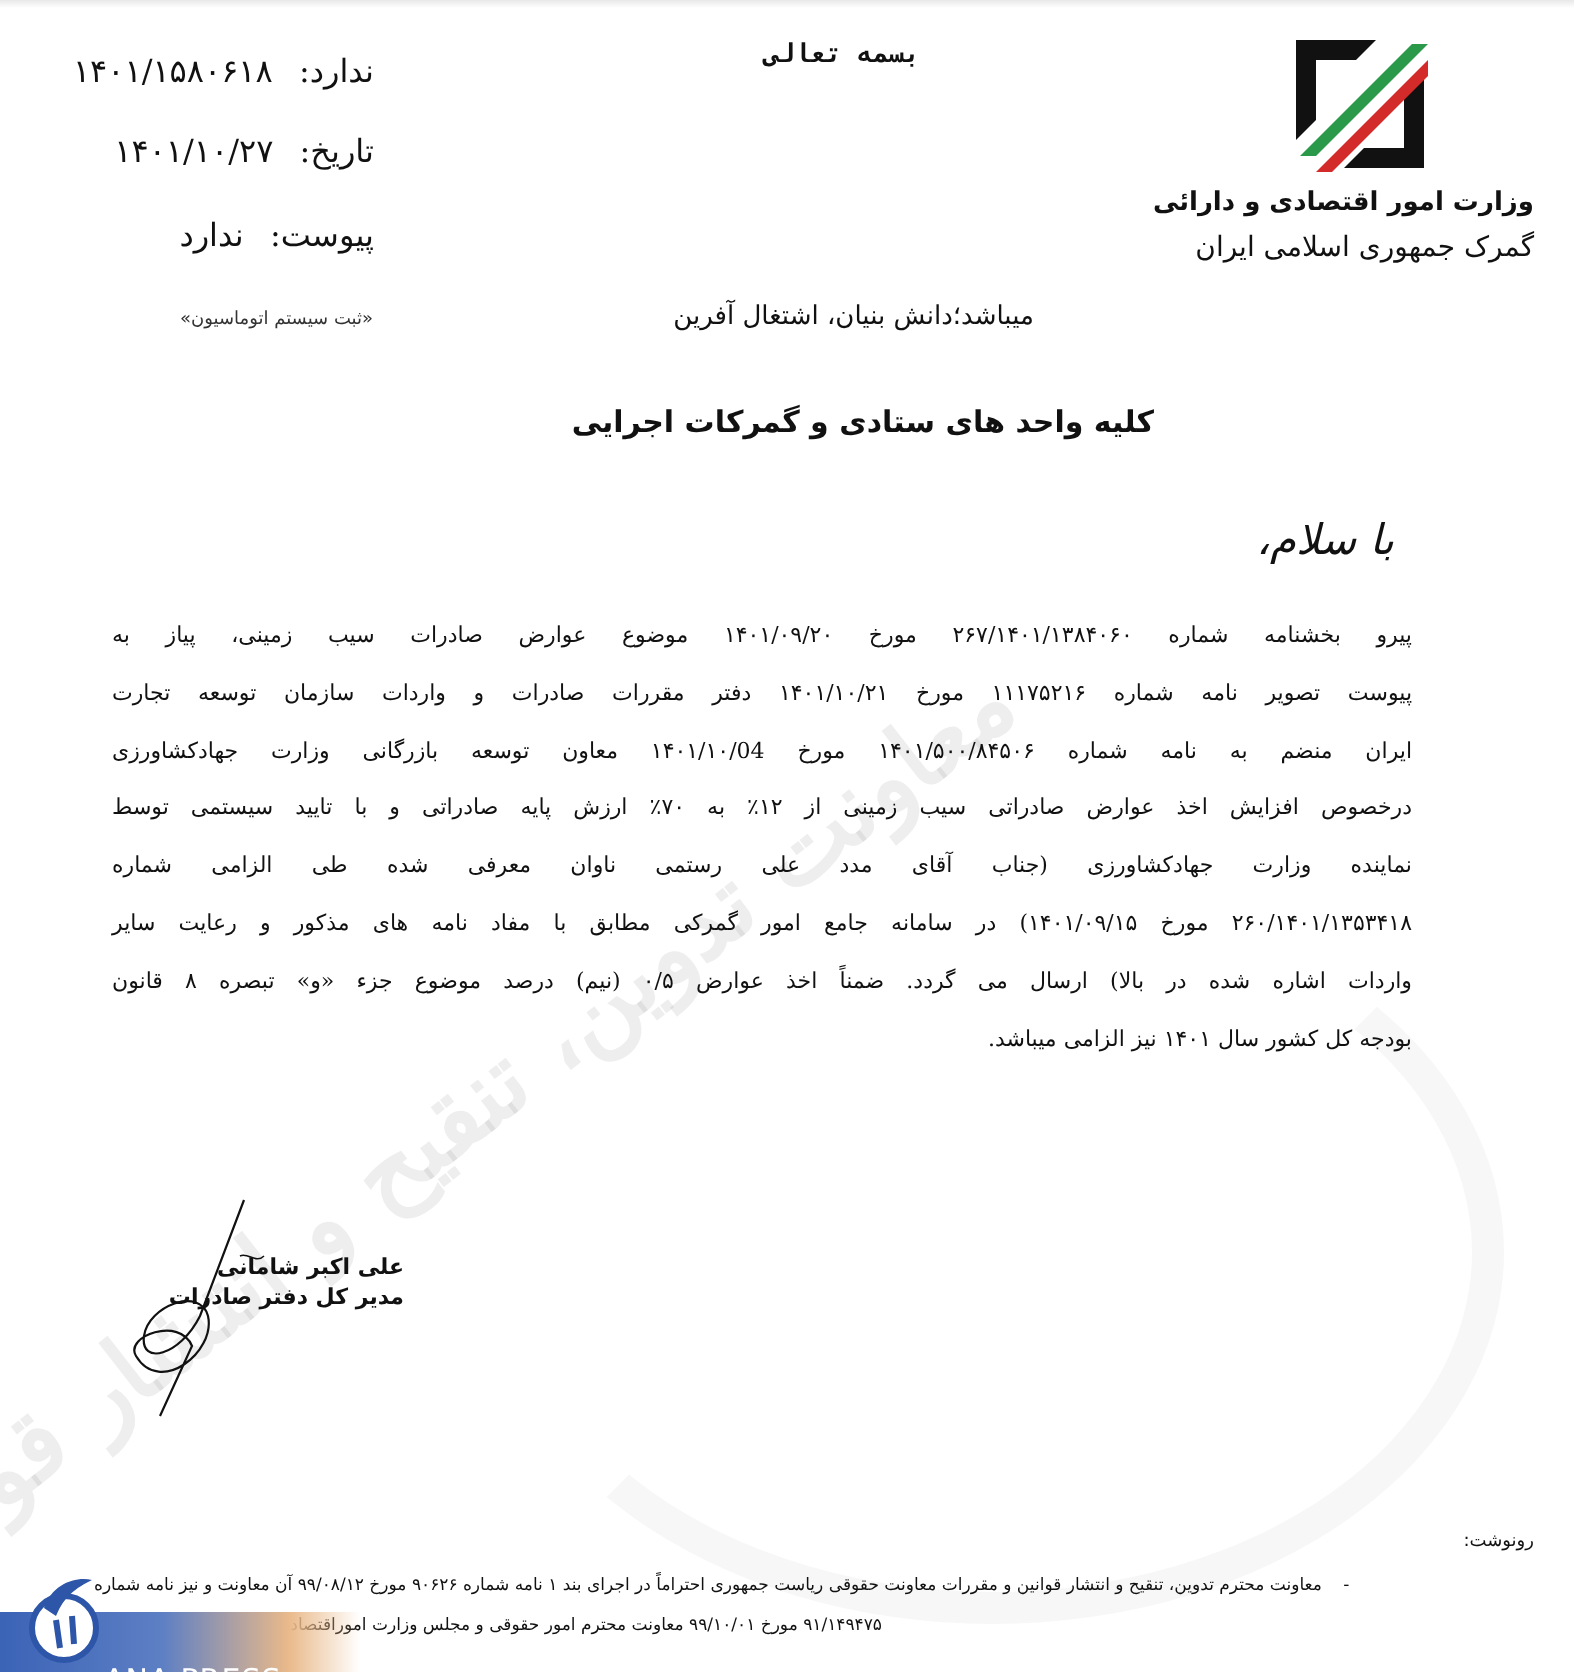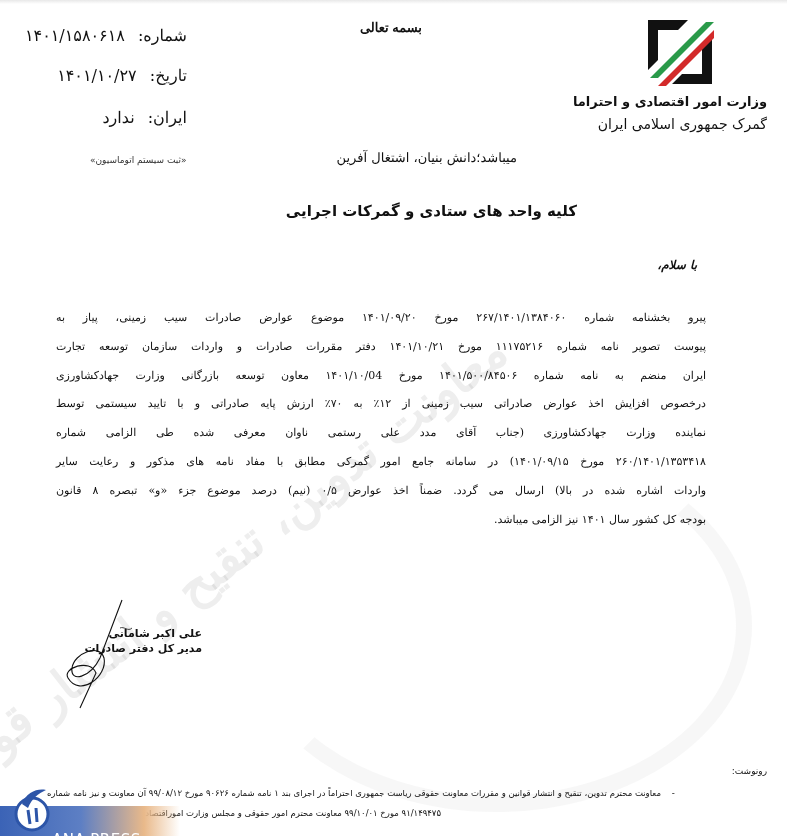--- a/index.html
+++ b/index.html
@@ -11,34 +11,34 @@
   .topbar { position:absolute; left:0; top:0; width:787px; height:4px;
     background: linear-gradient(#e8e8e8,#ffffff); }
   .rtl { direction: rtl; unicode-bidi: embed; }
   .abs { position: absolute; }
 
   
   .logo { left: 644px; top: 16px; width: 72px; height: 72px; }
   .org1 { right: 20px; top: 94px; font-family:"DejaVu Sans",sans-serif; font-weight:bold; font-size:13px; }
   .org2 { right: 20px; top: 116px; font-family:"DejaVu Sans",sans-serif; font-weight:normal; font-size:14px; }
 
-  .bismillah { left: 360px; top: 20px; width: 100px; text-align:left;
-    font-family:Liberation Sans, sans-serif; font-weight:bold; font-size:13px; }
+  .bismillah { left: 360px; top: 20px; width: 100px; text-align:right;
+    font-family:Liberation Mono, monospace; font-weight:bold; font-size:13px; }
 
   .meta-row { width: 190px; right: 600px; font-size: 16px; text-align: right; }
   .meta-row .lbl { margin-left: 8px; }
   .meta1 { top: 26px; }
   .meta2 { top: 66px; }
   .meta3 { top: 108px; }
   .autoreg { left: 90px; top: 155px; font-size: 9px; font-family:"DejaVu Sans",sans-serif; color:#333; }
 
   .slogan { right: 270px; top: 150px; font-size: 13px; }
 
   .recipient { right: 210px; top: 202px; font-family:"DejaVu Sans",sans-serif; font-weight:bold; font-size:15px; }
-  .greeting { right: 90px; top: 258px; font-family:"DejaVu Serif",serif; font-weight:bold; font-size:12px; font-style: italic; }
+  .greeting { right: 90px; top: 258px; font-family:"DejaVu Serif",serif; font-weight:normal; font-size:21px; font-style: italic; }
 
   .body-text { left: 56px; top: 304px; width: 650px; font-size: 11px; line-height: 28.8px;
     text-align: justify; text-align-last: right; }
   .body-text .line { display:block; text-align: justify; text-align-last: justify; white-space: nowrap; }
   .body-text .line.last { text-align-last: right; }
 
   .watermark { left: 200px; top: 420px; width: 420px; height: 300px; pointer-events:none;
     color: rgba(120,120,120,0.13); font-size: 48px; font-weight:bold;
     transform: rotate(-38deg); transform-origin: center; white-space: nowrap; }
   .watermark-arc { left: 240px; top: 440px; width: 480px; height: 340px; border-radius: 50%;
@@ -62,35 +62,35 @@
 <body>
 
 <div class="topbar"></div>
 
 <svg class="abs logo" viewBox="0 0 72 72">
   <path d="M4 4 H44 L34 14 H14 V44 L4 54 Z" fill="#111"></path>
   <path d="M68 18 V68 H28 L38 58 H58 V28 Z" fill="#111"></path>
   <path d="M6 62 L62 6 H70 L14 62 Z" fill="#2a9a4a"></path>
   <path d="M14 70 L70 14 V22 L22 70 Z" fill="#d32a2a"></path>
 </svg>
-<div class="abs rtl org1">وزارت امور اقتصادی و احتراما</div>
+<div class="abs rtl org1">وزارت امور اقتصادی و دارائی</div>
 <div class="abs rtl org2">گمرک جمهوری اسلامی ایران</div>
 
 <div class="abs rtl bismillah">بسمه تعالی</div>
 
 <div class="abs rtl meta-row meta1">
-  <span class="lbl">شماره:</span>
+  <span class="lbl">ندارد:</span>
   <span>۱۴۰۱/۱۵۸۰۶۱۸</span>
 </div>
 <div class="abs rtl meta-row meta2">
   <span class="lbl">تاریخ:</span>
   <span>۱۴۰۱/۱۰/۲۷</span>
 </div>
 <div class="abs rtl meta-row meta3">
-  <span class="lbl">ایران:</span>
+  <span class="lbl">پیوست:</span>
   <span>ندارد</span>
 </div>
 <div class="abs rtl autoreg">«ثبت سیستم اتوماسیون»</div>
 
 <div class="abs rtl slogan">میباشد؛دانش بنیان، اشتغال آفرین</div>
 
 <div class="abs watermark-arc"></div>
 <div class="abs rtl watermark">معاونت تدوین، تنقیح و انتشار قوانین و مقررات</div>
 
 <div class="abs rtl recipient">کلیه واحد های ستادی و گمرکات اجرایی</div>

